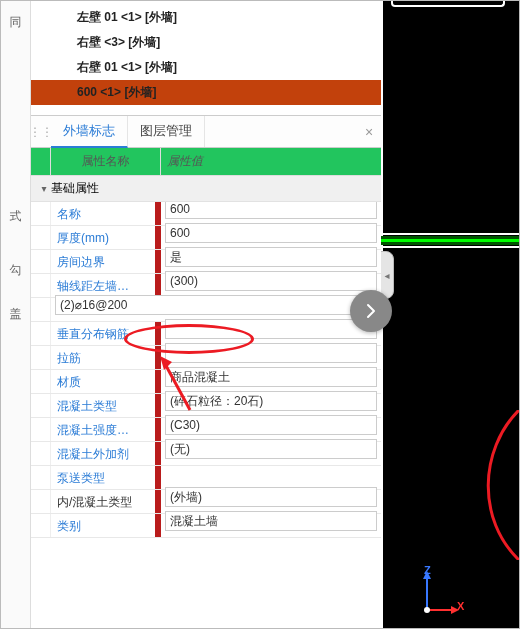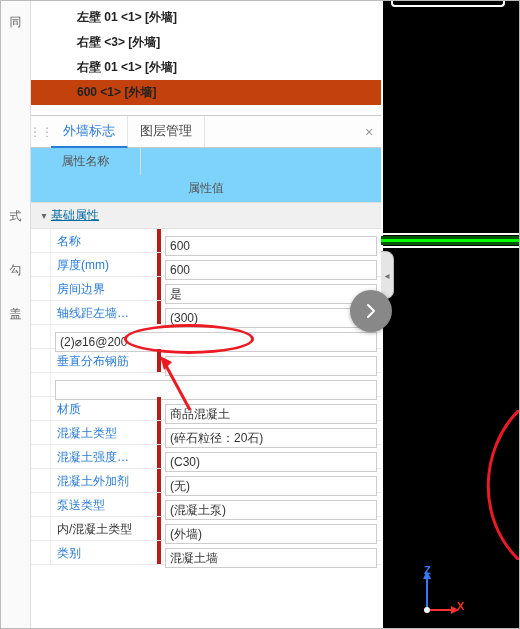--- a/index.html
+++ b/index.html
@@ -10,33 +10,33 @@
   .mid { width: 350px; display: flex; flex-direction: column; background: #fff; }
   .tree { padding: 4px 0 10px 0; font-weight: bold; }
   .tree-item { padding: 4px 8px 4px 46px; font-size: 12px; color: #222; cursor: pointer; white-space: nowrap; }
   .tree-item.selected { background: #c2410c; }
   .panel-header { display: flex; align-items: center; border-top: 1px solid #ccc; border-bottom: 1px solid #ccc; background: #fdfdfd; position: relative; }
   .drag-handle { width: 20px; height: 28px; display: flex; align-items: center; justify-content: center; color: #aaa; cursor: move; }
   .tabs { display: flex; flex: 1; }
   .tab { padding: 6px 12px; font-size: 13px; color: #444; cursor: pointer; border-right: 1px solid #e5e5e5; }
   .tab.active { color: #2b7cd6; border-bottom: 2px solid #2b7cd6; margin-bottom: -1px; }
   .panel-close { width: 24px; text-align: center; color: #999; cursor: pointer; font-size: 14px; }
-  .grid-header { display: flex; border-bottom: 1px solid #ddd; background: #7dd3fc; flex-direction: column; }
+  .grid-header { display: flex; border-bottom: 1px solid #ddd; background: #22c55e; }
   .gh-left { width: 20px; border-right: 1px solid #ddd; }
   .gh-name { width: 110px; padding: 5px 6px; border-right: 1px solid #ddd; text-align: center; color: #555; }
-  .gh-value { flex: 1; padding: 5px 6px; text-align: center; color: #555; }
+  .gh-value { flex: 1; padding: 5px 6px; color: #555; font-style: italic; }
   .group-row { display: flex; align-items: center; padding: 4px 6px; background: #f0f0f0; border-bottom: 1px solid #e2e2e2; }
   .group-toggle { width: 14px; color: #666; font-size: 10px; cursor: pointer; text-align: center; }
-  .group-label { color: #0369a1; font-weight: 500; text-decoration: underline; }
+  .group-label { color: #000000; font-weight: 500; }
   .prop-table { flex: 1; overflow: hidden; }
   .prop-row { display: flex; border-bottom: 1px solid #e8e8e8; height: 24px; }
   .prop-row .pr-left { width: 20px; border-right: 1px solid #eee; }
-  .prop-name { width: 110px; padding: 4px 6px; border-right: 4px solid #b91c1c; color: #2b7cd6; overflow: hidden; text-overflow: ellipsis; white-space: nowrap; }
+  .prop-name { width: 110px; padding: 4px 6px; border-right: 6px solid #b91c1c; color: #2b7cd6; overflow: hidden; text-overflow: ellipsis; white-space: nowrap; }
   .prop-name.plain { color: #333; }
-  .prop-value { flex: 1; padding: 17px 4px; display: flex; align-items: center; }
+  .prop-value { flex: 1; padding: 17px 4px; display: flex; align-items: flex-end; }
   .prop-value input { width: 100%; border: 1px solid #ccc; height: 20px; padding: 0 4px; font-size: 12px; font-family: inherit; color: #333; background: #fff; }
   .viewport { flex: 1; background: #000; position: relative; overflow: hidden; }
   .vp-border { position: absolute; top: 0; left: 0; width: 0; height: 100%; border-left: 2px solid #fff; }
   .collapse-handle { position: absolute; left: -1px; top: 250px; width: 14px; height: 48px; background: #e5e5e5; border: 1px solid #bbb; border-radius: 0 8px 8px 0; display: flex; align-items: center; justify-content: center; color: #777; font-size: 10px; cursor: pointer; }
   .nav-circle { position: absolute; left: 350px; top: 290px; width: 42px; height: 42px; border-radius: 50%; background: #888; box-shadow: 0 1px 4px rgba(0,0,0,0.3); display: flex; align-items: center; justify-content: center; color: #fff; cursor: pointer; }
   .nav-circle svg { width: 16px; height: 16px; }
   .green-bar { position: absolute; right: 0; top: 238px; width: 100%; height: 3px; background: #00ff00; box-shadow: 0 -3px 0 #005500, 0 3px 0 #005500; }
   .green-bar::before, .green-bar::after { content: ""; position: absolute; left: 0; right: 0; height: 2px; background: #fff; }
   .green-bar::before { top: -6px; }
   .green-bar::after { bottom: -6px; }
@@ -125,20 +125,21 @@
         </div>
         <div class="prop-row">
           <div class="pr-left"></div>
           <div class="prop-name">垂直分布钢筋</div>
           <div class="prop-value">
             <input type="text" style="">
           </div>
         </div>
         <div class="prop-row">
           <div class="pr-left"></div>
+          <div class="prop-name">拉筋</div>
           <div class="prop-value">
             <input type="text" style="">
           </div>
         </div>
         <div class="prop-row">
           <div class="pr-left"></div>
           <div class="prop-name">材质</div>
           <div class="prop-value">
             <input type="text" value="商品混凝土" style="">
           </div>
@@ -160,23 +161,20 @@
         <div class="prop-row">
           <div class="pr-left"></div>
           <div class="prop-name">混凝土外加剂</div>
           <div class="prop-value">
             <input type="text" value="(无)" style="">
           </div>
         </div>
         <div class="prop-row">
           <div class="pr-left"></div>
           <div class="prop-name">泵送类型</div>
-          <div class="prop-value">
-            <input type="text" value="(混凝土泵)" style="">
-          </div>
         </div>
         <div class="prop-row">
           <div class="pr-left"></div>
           <div class="prop-name plain">内/混凝土类型</div>
           <div class="prop-value">
             <input type="text" value="(外墙)" style="">
           </div>
         </div>
         <div class="prop-row">
           <div class="pr-left"></div>

